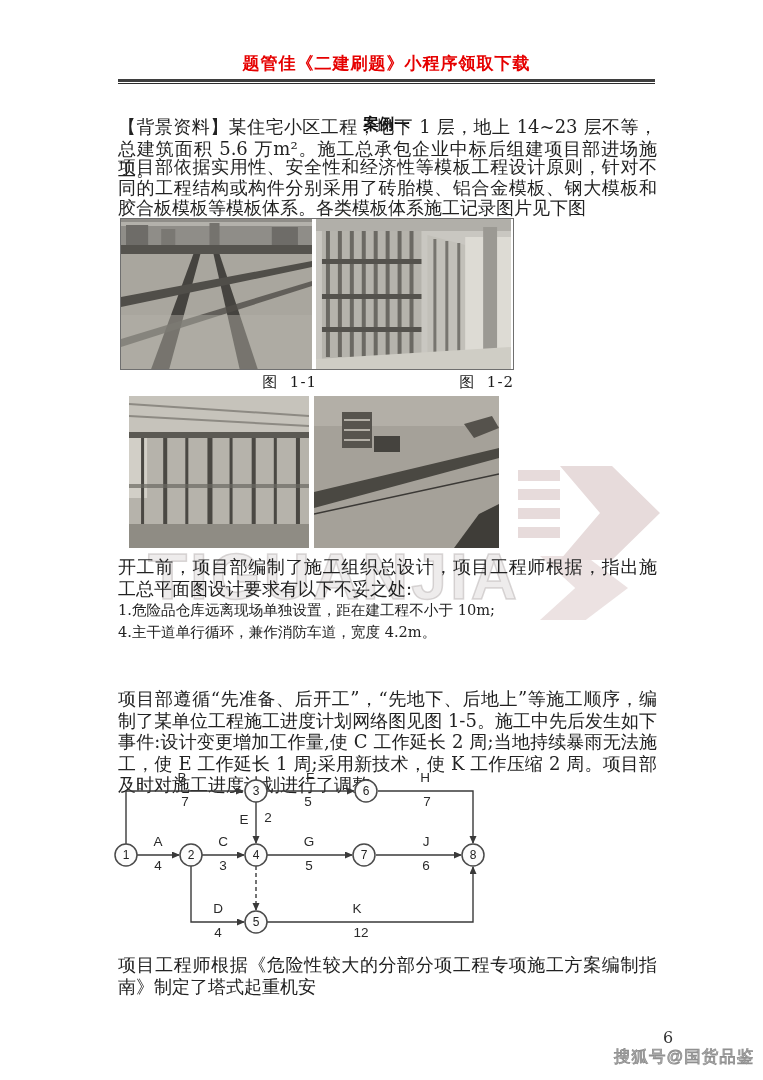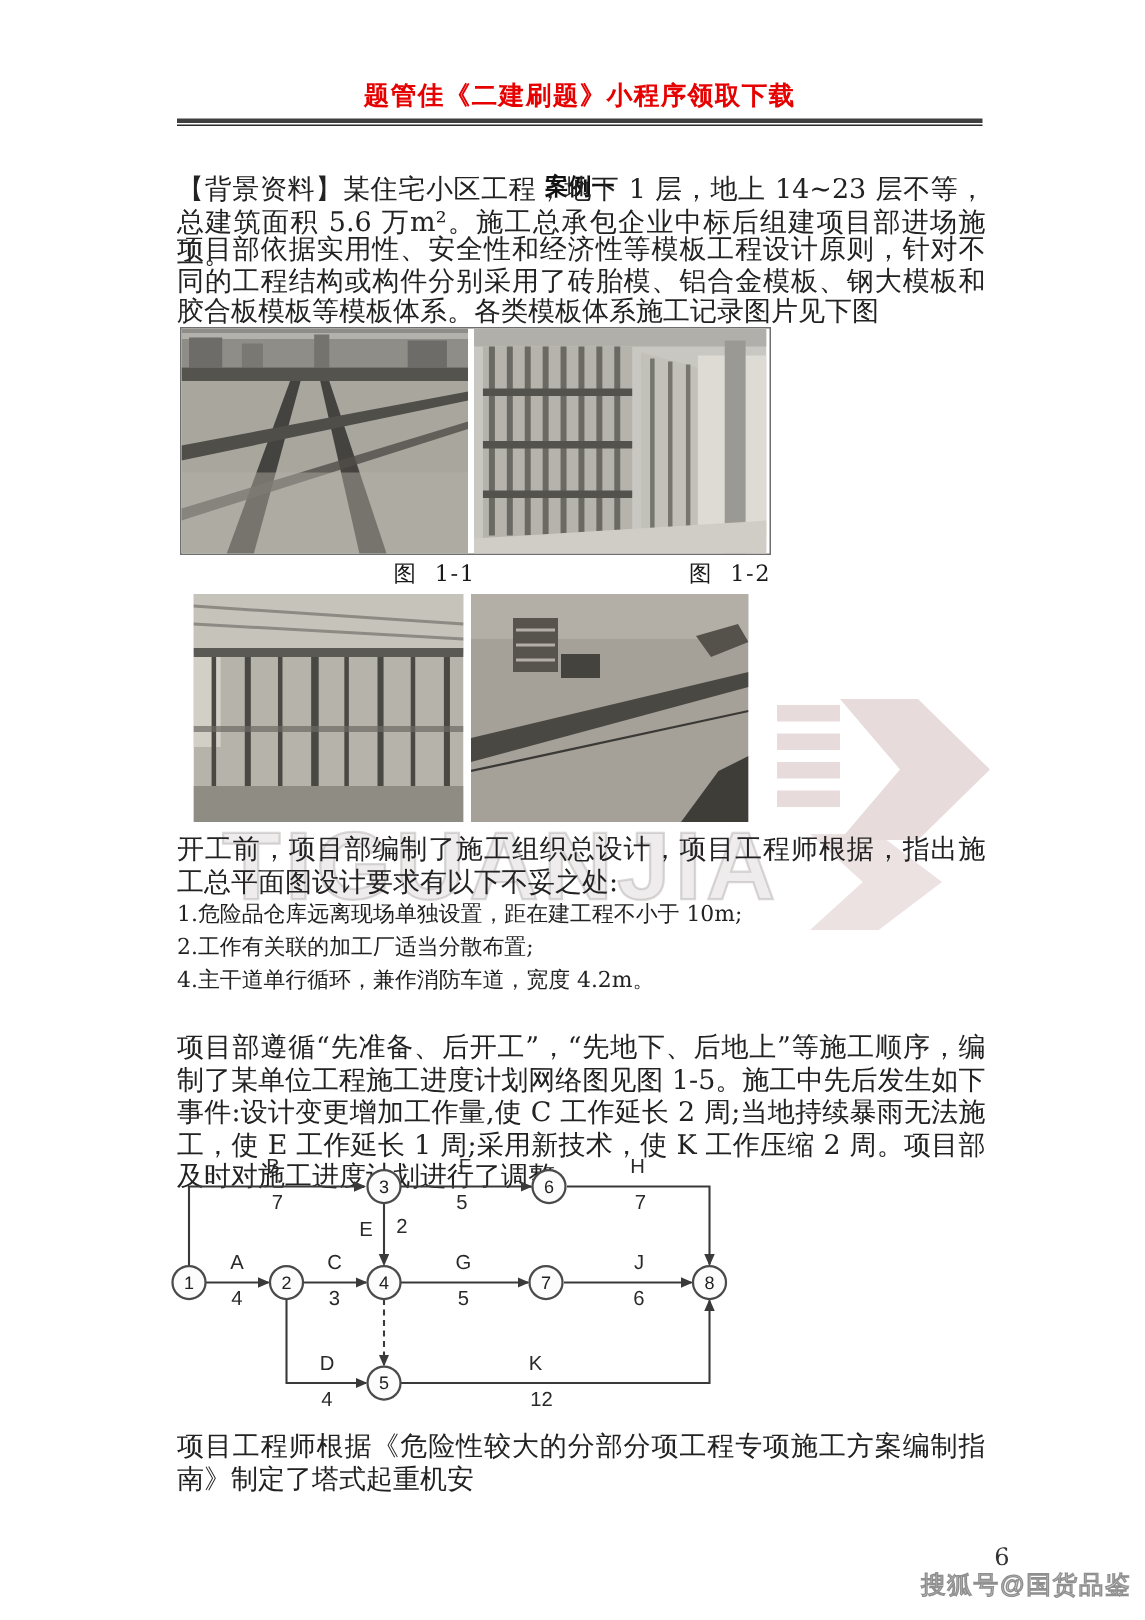--- a/index.html
+++ b/index.html
@@ -156,21 +156,20 @@
       <polygon points="150,28 178,20 185,32 160,42" fill="#55524c"></polygon>
       <polygon points="0,96 185,52 185,62 0,112" fill="#4a4842"></polygon>
       <line x1="0" y1="118" x2="185" y2="78" stroke="#3b3936" stroke-width="1.5"></line>
       <polygon points="140,152 165,118 185,108 185,152" fill="#3f3d38"></polygon>
     </svg>
   </div>
 
   <div class="abs para p-intro">开工前，项目部编制了施工组织总设计，项目工程师根据，指出施工总平面图设计要求有以下不妥之处:</div>
   <div class="abs issues">
     <div>1.危险品仓库远离现场单独设置，距在建工程不小于 10m;</div>
-    <div>2.工作有关联的加工厂适当分散布置;</div>
     <div>4.主干道单行循环，兼作消防车道，宽度 4.2m。</div>
   </div>
 
   <div class="abs para p-sched">项目部遵循“先准备、后开工”，“先地下、后地上”等施工顺序，编制了某单位工程施工进度计划网络图见图 1-5。施工中先后发生如下事件:设计变更增加工作量,使 C 工作延长 2 周;当地持续暴雨无法施工，使 E 工作延长 1 周;采用新技术，使 K 工作压缩 2 周。项目部及时对施工进度计划进行了调整。</div>
 
   <svg id="net-svg" class="abs" width="400" height="200" viewBox="0 0 400 200">
     <defs>
       <marker id="arw" markerWidth="9" markerHeight="8" refX="7" refY="3.5" orient="auto" markerUnits="userSpaceOnUse">
         <path d="M0,0 L8,3.5 L0,7 Z" fill="#3a3a3a"></path>
       </marker>

